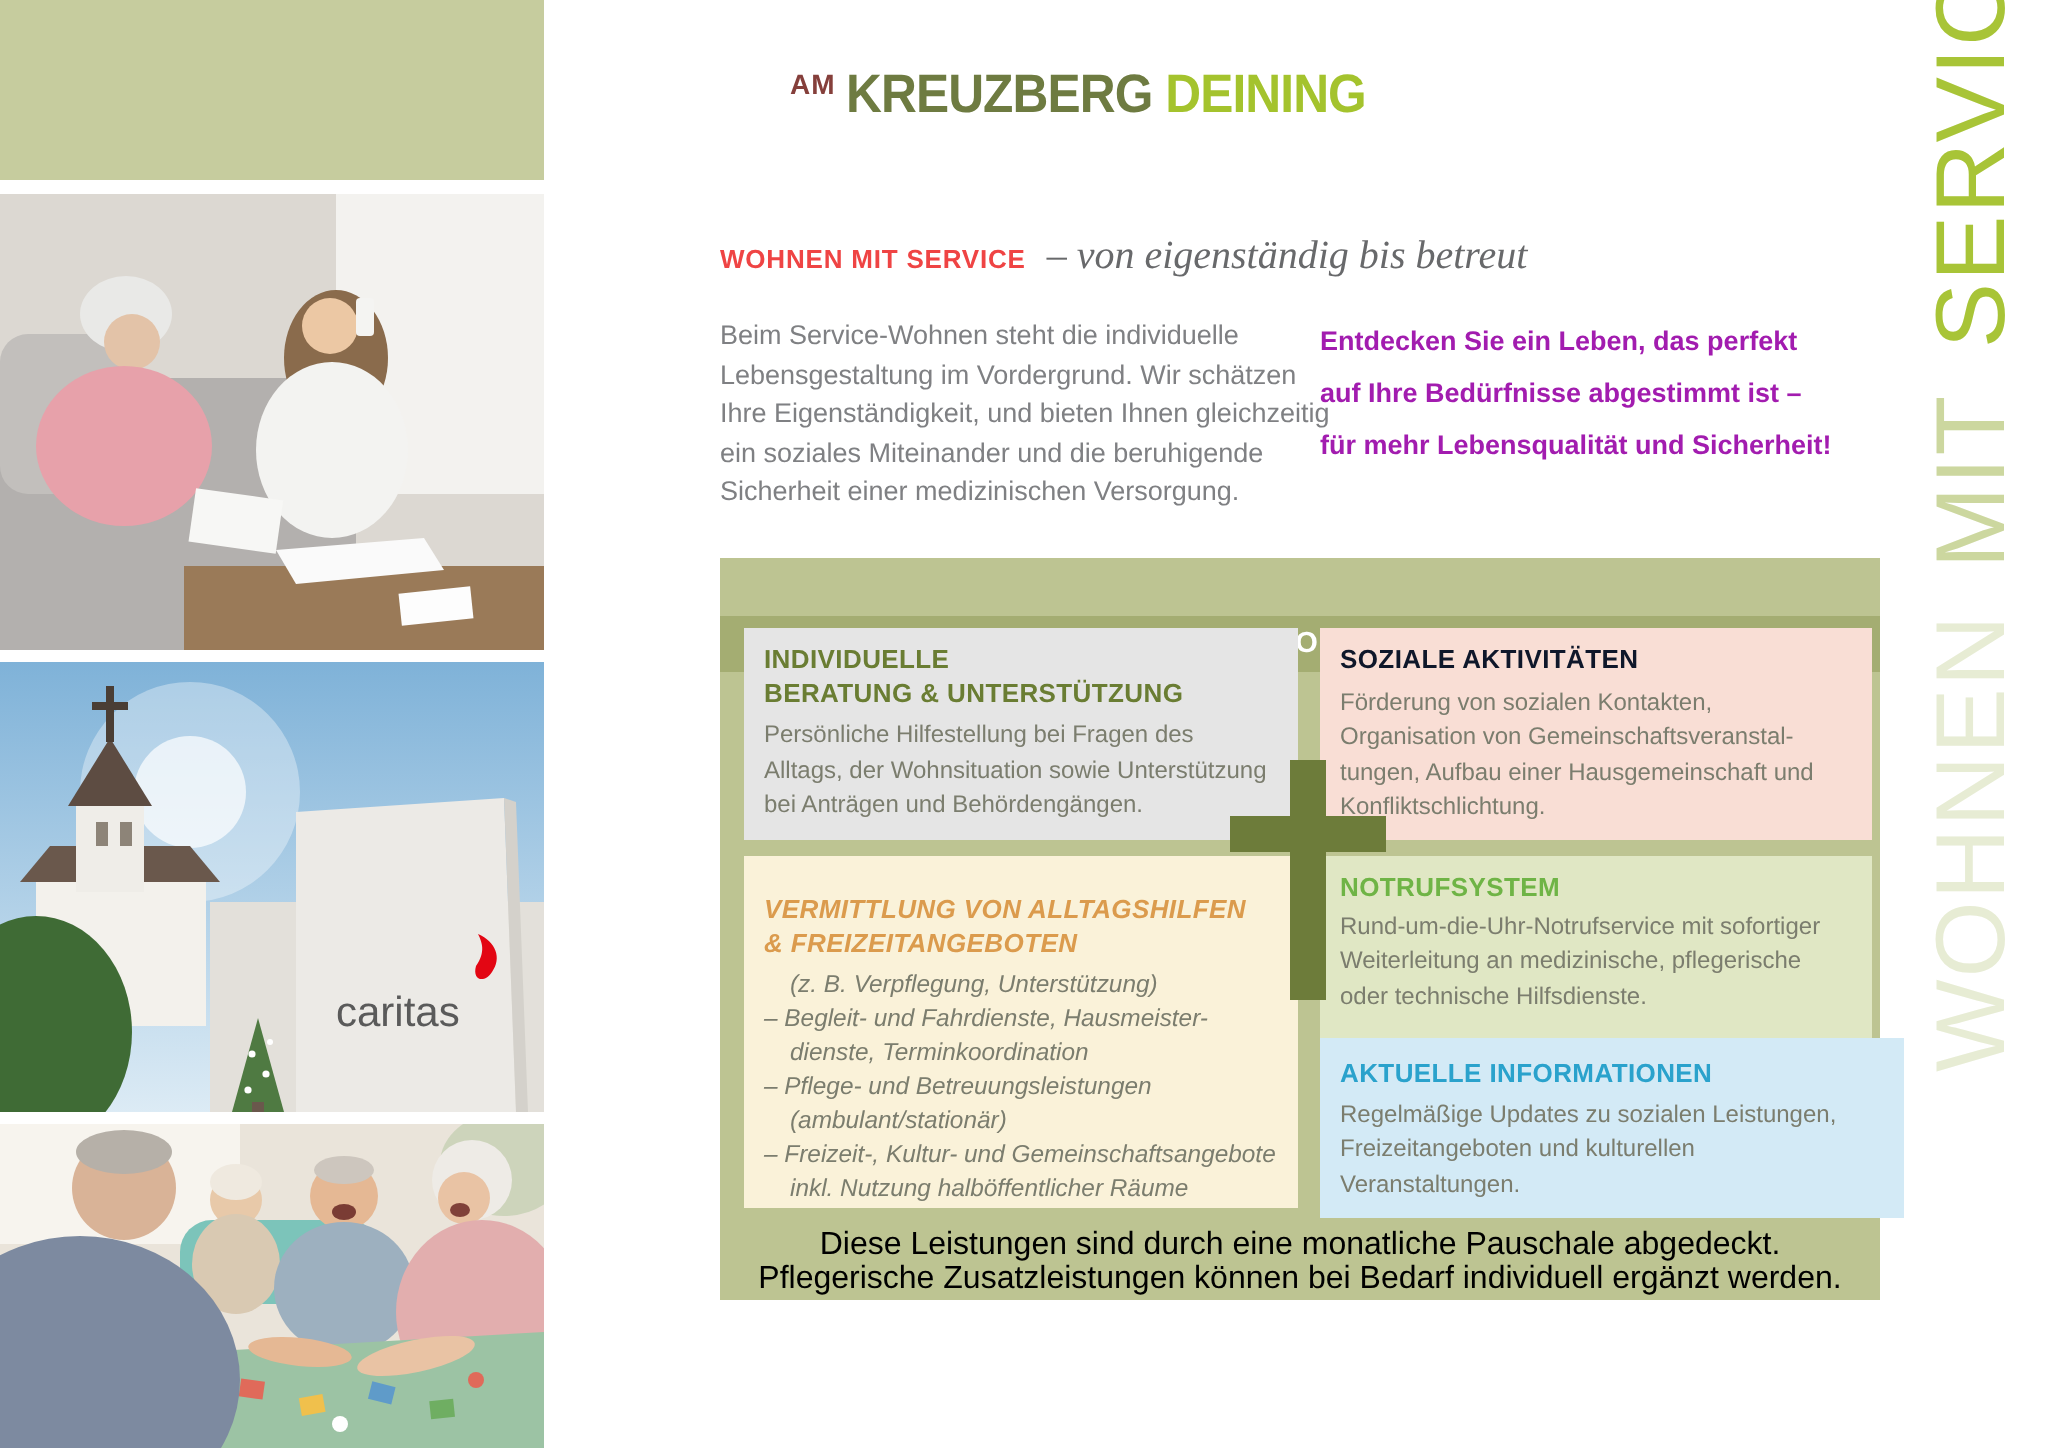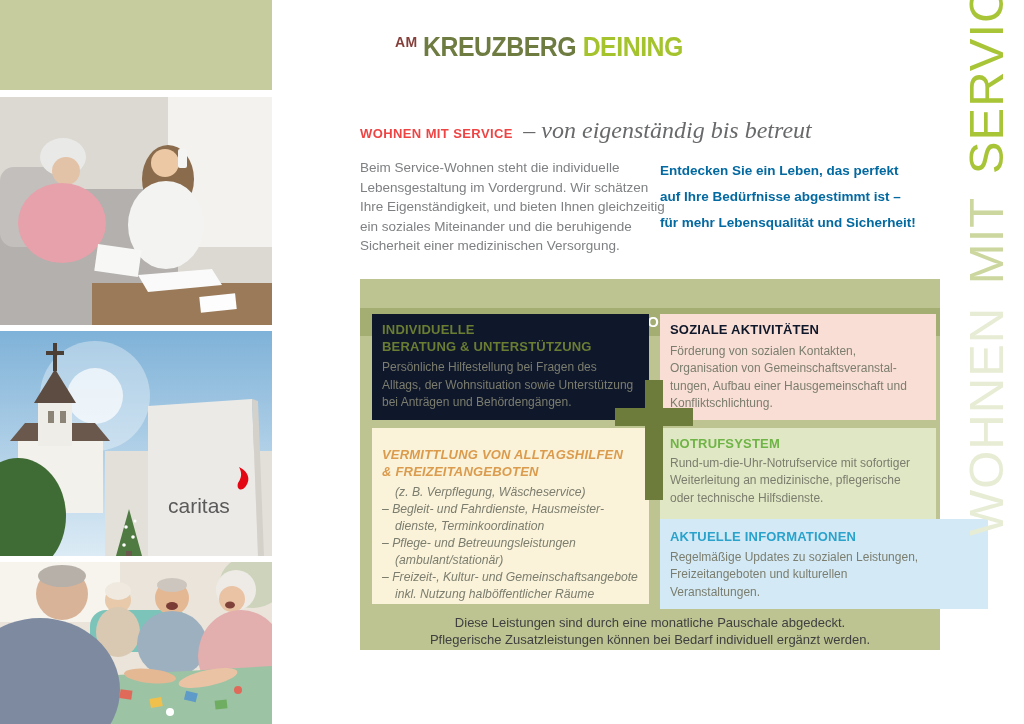--- a/index.html
+++ b/index.html
@@ -17,49 +17,49 @@
   
   .logo{position:absolute;left:395px;top:32px;display:flex;align-items:flex-start;white-space:nowrap;}
   .logo-am{font-size:14px;font-weight:bold;color:#853f3b;letter-spacing:.5px;margin:2px 5px 0 0;}
   .logo-main{font-size:27px;font-weight:bold;letter-spacing:-.5px;transform:scaleX(.92);transform-origin:left top;}
   .logo-kreuzberg{color:#6e7b41;}
   .logo-deining{color:#a4c32d;margin-left:7px;}
 
   
   .title-row{position:absolute;left:360px;top:117px;white-space:nowrap;}
   .title-main{font-size:13px;font-weight:bold;color:#ef4444;letter-spacing:.4px;}
-  .title-sub{font-family:"Liberation Serif",serif;font-style:italic;font-size:24px;color:#68696b;margin-left:6px;}
+  .title-sub{font-family:"Liberation Serif",serif;font-style:italic;font-size:20px;color:#68696b;margin-left:6px;}
 
   
   .intro{position:absolute;left:360px;top:158px;font-size:13.5px;line-height:19.5px;color:#7f8083;}
-  .promo{position:absolute;left:660px;top:158px;font-size:13.5px;font-weight:bold;line-height:26px;color:#0369a1;}
+  .promo{position:absolute;left:660px;top:158px;font-size:13.5px;font-weight:bold;line-height:26px;color:#a21caf;}
 
   
   .panel{position:absolute;left:360px;top:279px;width:580px;height:371px;background:#bdc492;}
   .banner{height:28px;background:#a4ad72;color:#ffffff;font-weight:bold;font-size:14.5px;
           letter-spacing:1px;text-align:center;line-height:29px;margin-top:29px;}
   .box{position:absolute;box-sizing:border-box;padding:8px 10px;overflow:hidden;}
   .box-h{font-weight:bold;font-size:13px;line-height:16.5px;letter-spacing:.2px;margin-bottom:4px;}
   .box-b{font-size:12px;line-height:17.5px;color:#7b7d6e;}
-  .box1{left:12px;top:35px;width:277px;height:106px;background:#0f172a;}
+  .box1{left:12px;top:35px;width:277px;height:106px;background:#e5e5e5;}
   .box1 .box-h{color:#6a7d33;}
   .box2{left:300px;top:35px;width:276px;height:106px;background:#f9ded5;}
   .box2 .box-h{color:#0f172a;}
   .box3{left:12px;top:149px;width:277px;height:176px;background:#faf2d9;padding-top:19px;font-style:italic;}
   .box3 .box-h{color:#db9b4d;}
   .box3 .box-b{line-height:17px;font-size:12.2px;}
   .box3 .cont{padding-left:13px;}
   .box4{left:300px;top:149px;width:276px;height:92px;background:#e0e7c4;}
   .box4 .box-h{color:#6fb446;margin-bottom:2px;}
-  .box5{left:300px;top:240px;width:328px;height:90px;background:#d3eaf6;padding-top:10px;}
+  .box5{left:300px;top:240px;width:292px;height:90px;background:#d3eaf6;padding-top:10px;}
   .box5 .box-h{color:#2aa2cc;margin-bottom:3px;}
   .plus-v{position:absolute;left:285px;top:101px;width:18px;height:120px;background:#6d7c3a;}
   .plus-h{position:absolute;left:255px;top:129px;width:78px;height:18px;background:#6d7c3a;}
-  .footnote{position:absolute;left:0;right:0;top:336px;text-align:center;font-size:13px;
-            line-height:16.5px;color:#404040;}
+  .footnote{position:absolute;left:0;right:0;top:336px;text-align:center;font-size:16px;
+            line-height:16.5px;color:#000000;}
 
   
   .vertical-title{position:absolute;right:10px;top:30px;height:506px;
                   writing-mode:vertical-rl;transform:rotate(180deg);
                   font-size:49px;font-weight:400;letter-spacing:1px;word-spacing:8px;white-space:nowrap;}
   .vt-w1{color:#e7ecd4;}
   .vt-w2{color:#ccd79f;}
   .vt-w3{color:#a8c437;}
 </style>
 </head>
@@ -211,21 +211,21 @@
         <div>Konfliktschlichtung.</div>
       </div>
     </div>
 
     <div class="box box3">
       <div class="box-h">
         <div>VERMITTLUNG VON ALLTAGSHILFEN</div>
         <div>&amp; FREIZEITANGEBOTEN</div>
       </div>
       <div class="box-b">
-        <div class="cont">(z. B. Verpflegung, Wäscheservice)</div>
+        <div class="cont">(z. B. Verpflegung, Unterstützung)</div>
         <div>– Begleit- und Fahrdienste, Hausmeister-</div>
         <div class="cont">dienste, Terminkoordination</div>
         <div>– Pflege- und Betreuungsleistungen</div>
         <div class="cont">(ambulant/stationär)</div>
         <div>– Freizeit-, Kultur- und Gemeinschaftsangebote</div>
         <div class="cont">inkl. Nutzung halböffentlicher Räume</div>
       </div>
     </div>
 
     <div class="box box4">

